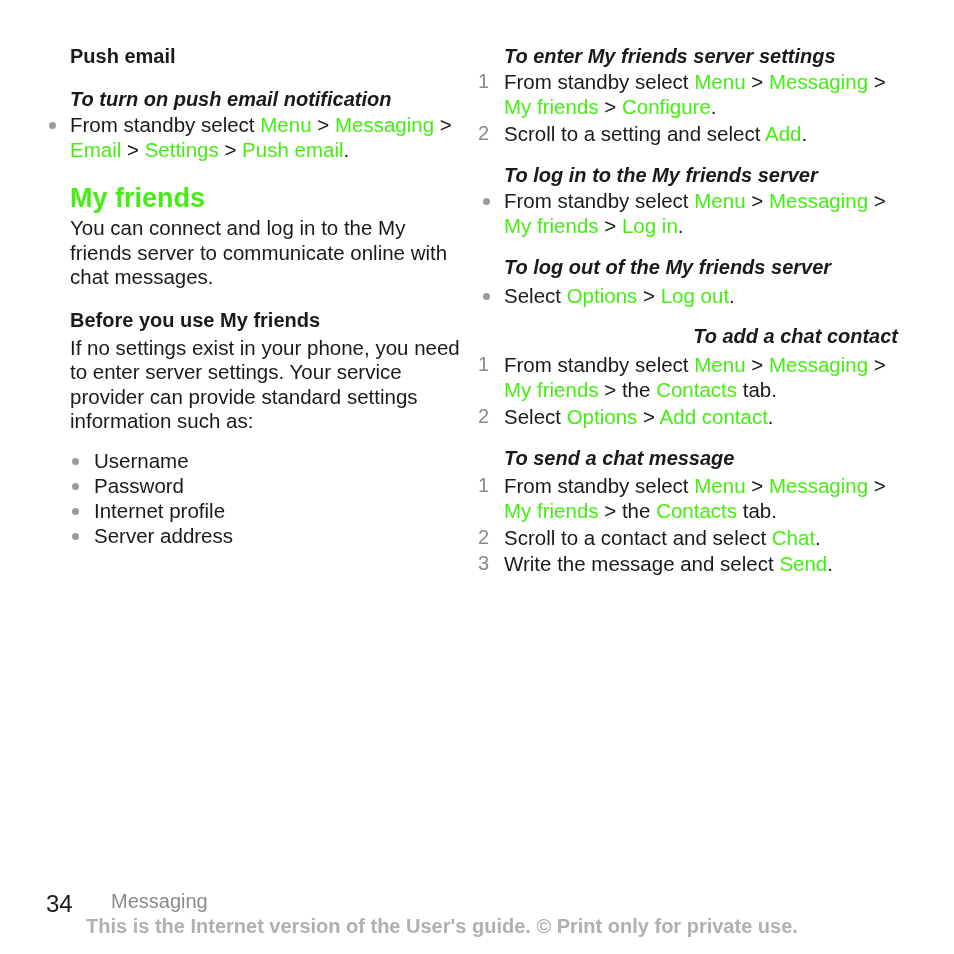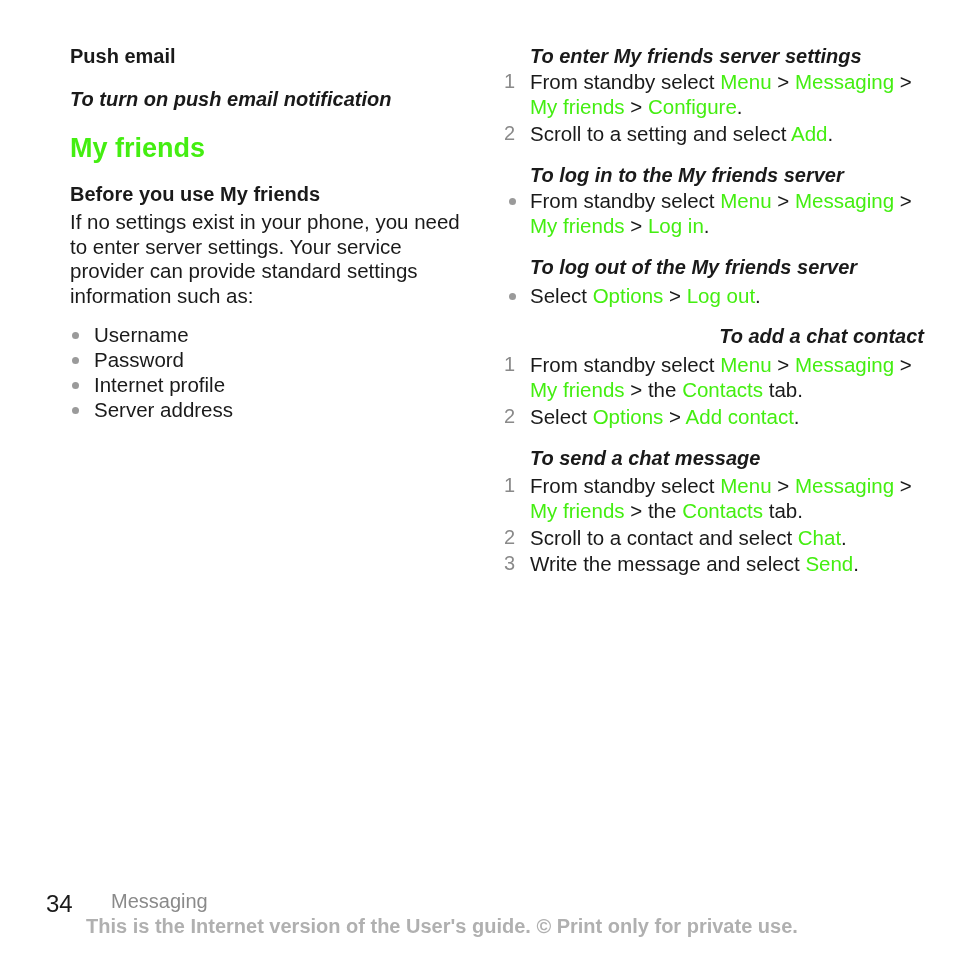--- a/index.html
+++ b/index.html
@@ -3,21 +3,21 @@
 <meta charset="utf-8">
 <style>
   html, body { margin: 0; padding: 0; background: #ffffff; }
   body {
     width: 954px; height: 954px; position: relative; overflow: hidden;
     font-family: "Liberation Sans", "DejaVu Sans", sans-serif;
     color: #1a1a1a;
   }
   .col { position: absolute; top: 44px; }
   .col-left { left: 70px; width: 390px; }
-  .col-right { left: 504px; width: 420px; }
+  .col-right { left: 478px; width: 420px; }
 
   .subhead { font-weight: bold; font-size: 20px; line-height: 25px; margin: 0; }
   .para { font-size: 20.5px; line-height: 24.5px; margin: 0; }
   .heading { color: #44ee11; font-weight: bold; font-size: 27px; line-height: 32px; margin: 0; }
   .task { font-style: italic; font-weight: bold; font-size: 20px; line-height: 25px; margin: 0; }
 
   .step { position: relative; font-size: 20.5px; line-height: 25px; padding-left: 26px; margin: 0; }
   .step .marker { position: absolute; left: 0; top: 0; color: #8a8a8a; font-size: 20px; }
   .step .dot {
     position: absolute; left: 5px; top: 10px; width: 7px; height: 7px;
@@ -40,22 +40,29 @@
     white-space: nowrap;
   }
 </style>
 </head>
 <body>
 
 <div class="col col-left">
   <p class="subhead">Push email</p>
 
   <p class="task" style="margin-top:18px;">To turn on push email notification</p>
+  <div class="left-steps">
+    <p class="step">
+      <span class="dot"></span>
+      <span>From standby select </span><span class="g">Menu</span><span> &gt; </span><span class="g">Messaging</span><span> &gt; </span><span class="g">Email</span><span> &gt; </span><span class="g">Settings</span><span> &gt; </span><span class="g">Push email</span><span>.</span>
+    </p>
+  </div>
 
   <p class="heading" style="margin-top:20px;">My friends</p>
+  <p class="para" style="margin-top:2px;">You can connect and log in to the My friends server to communicate online with chat messages.</p>
 
   <p class="subhead" style="margin-top:18px;">Before you use My friends</p>
   <p class="para" style="margin-top:3px;">If no settings exist in your phone, you need to enter server settings. Your service provider can provide standard settings information such as:</p>
 
   <ul class="bullets" style="margin-top:14px;">
     <li><span class="dot"></span><span>Username</span></li>
     <li><span class="dot"></span><span>Password</span></li>
     <li><span class="dot"></span><span>Internet profile</span></li>
     <li><span class="dot"></span><span>Server address</span></li>
   </ul>

